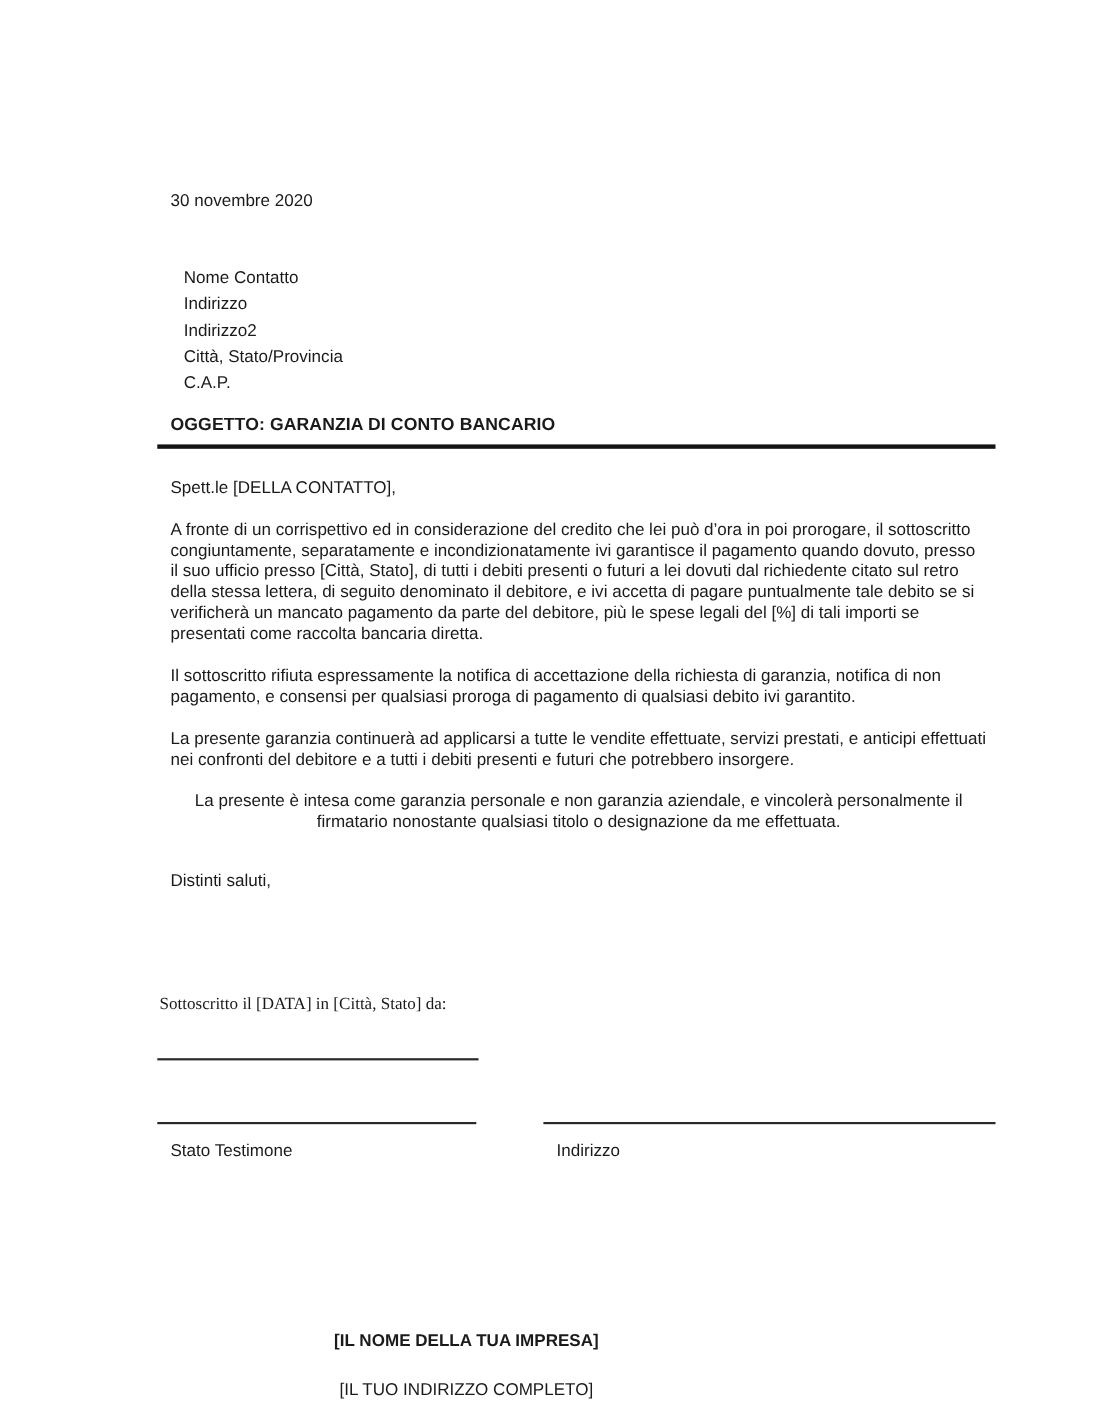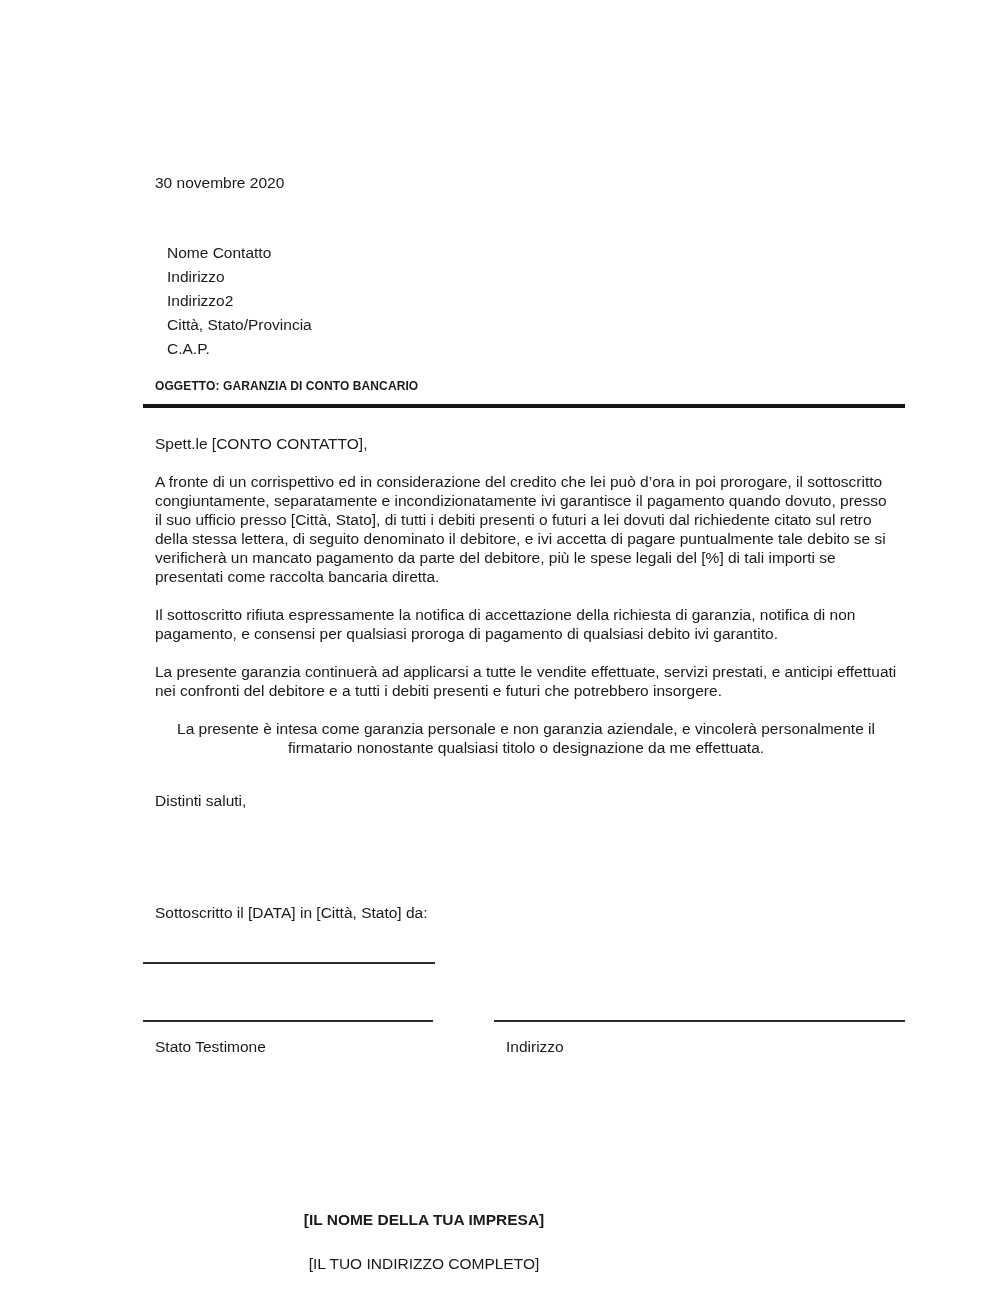--- a/index.html
+++ b/index.html
@@ -19,32 +19,32 @@
     line-height: 19px;
     color: var(--color-text);
     overflow: hidden;
   }
   .abs { position: absolute; }
   .date-line        { left: 119px; top: 137px; }
   .recipient-block  { left: 119px; top: 195px; }
   .recipient-block div { height: 19px; }
   .subject-block {
     left: 119px; top: 341px; width: 762px;
-    font-weight: bold; font-size: 12px;
+    font-weight: bold; font-size: 16px;
     padding-bottom: 8px;
     border-bottom: 4px solid var(--color-rule);
     letter-spacing: 0.1px;
   }
   .salutation  { left: 119px; top: 398px; width: 766px; }
   .para-1      { left: 119px; top: 436px; width: 766px; }
   .para-2      { left: 119px; top: 569px; width: 766px; }
   .para-3      { left: 119px; top: 626px; width: 766px; }
   .para-4      { left: 119px; top: 683px; width: 766px; text-align: center; }
   .closing     { left: 119px; top: 755px; }
-  .signed-line { left: 119px; top: 867px; width: 766px; }
+  .signed-line { left: 109px; top: 867px; width: 766px; font-family: Liberation Serif, serif; }
   .sig-rule {
     border: none;
     border-top: 2px solid #2a2a2a;
     height: 0;
   }
   .sig-rule-main  { left: 119px; top: 938px; width: 292px; }
   .sig-rule-left  { left: 119px; top: 996px; width: 290px; }
   .sig-rule-right { left: 470px; top: 996px; width: 411px; }
   .sig-label-left  { left: 119px; top: 1001px; }
   .sig-label-right { left: 470px; top: 1001px; }
@@ -70,21 +70,21 @@
   <div class="abs recipient-block">
     <div>Nome Contatto</div>
     <div>Indirizzo</div>
     <div>Indirizzo2</div>
     <div>Città, Stato/Provincia</div>
     <div>C.A.P.</div>
   </div>
 
   <div class="abs subject-block">OGGETTO: GARANZIA DI CONTO BANCARIO</div>
 
-  <div class="abs salutation">Spett.le [CONTO CONTATTO],</div>
+  <div class="abs salutation">Spett.le [DELLA CONTATTO],</div>
 
   <p class="abs para-1">A fronte di un corrispettivo ed in considerazione del credito che lei può d’ora in poi prorogare, il sottoscritto congiuntamente, separatamente e incondizionatamente ivi garantisce il pagamento quando dovuto, presso il suo ufficio presso [Città, Stato], di tutti i debiti presenti o futuri a lei dovuti dal richiedente citato sul retro della stessa lettera, di seguito denominato il debitore, e ivi accetta di pagare puntualmente tale debito se si verificherà un mancato pagamento da parte del debitore, più le spese legali del [%] di tali importi se presentati come raccolta bancaria diretta.</p>
   <p class="abs para-2">Il sottoscritto rifiuta espressamente la notifica di accettazione della richiesta di garanzia, notifica di non pagamento, e consensi per qualsiasi proroga di pagamento di qualsiasi debito ivi garantito.</p>
   <p class="abs para-3">La presente garanzia continuerà ad applicarsi a tutte le vendite effettuate, servizi prestati, e anticipi effettuati nei confronti del debitore e a tutti i debiti presenti e futuri che potrebbero insorgere.</p>
   <p class="abs para-4">La presente è intesa come garanzia personale e non garanzia aziendale, e vincolerà personalmente il firmatario nonostante qualsiasi titolo o designazione da me effettuata.</p>
 
   <div class="abs closing">Distinti saluti,</div>
 
   <div class="abs signed-line">Sottoscritto il [DATA] in [Città, Stato] da:</div>
 

